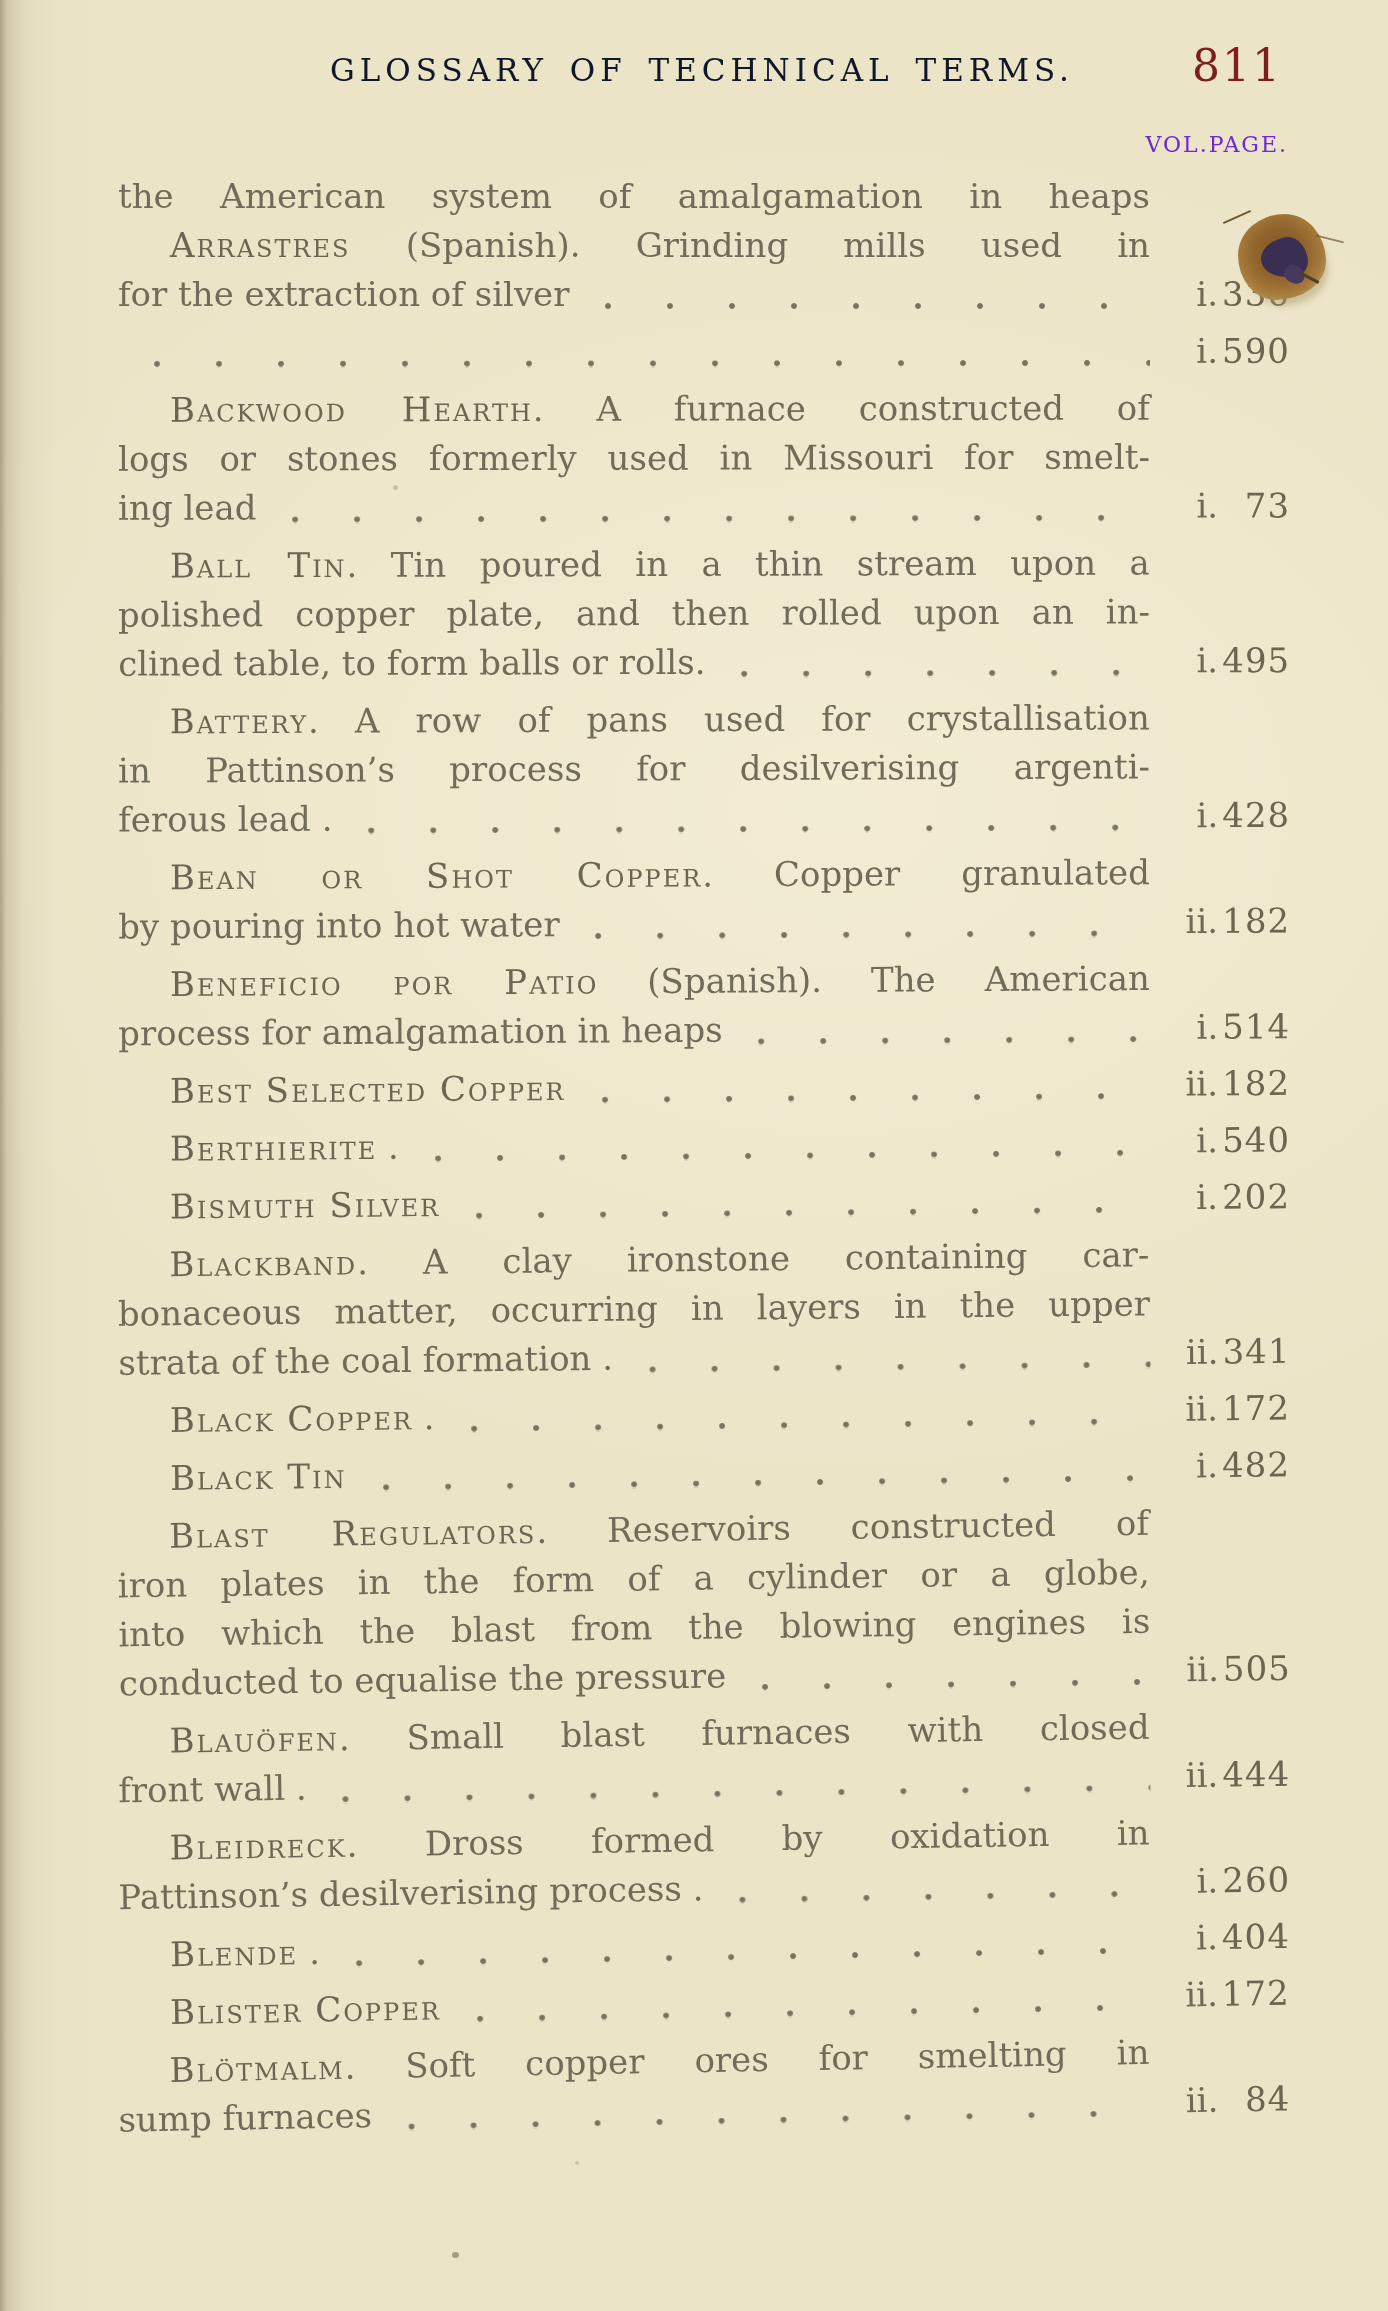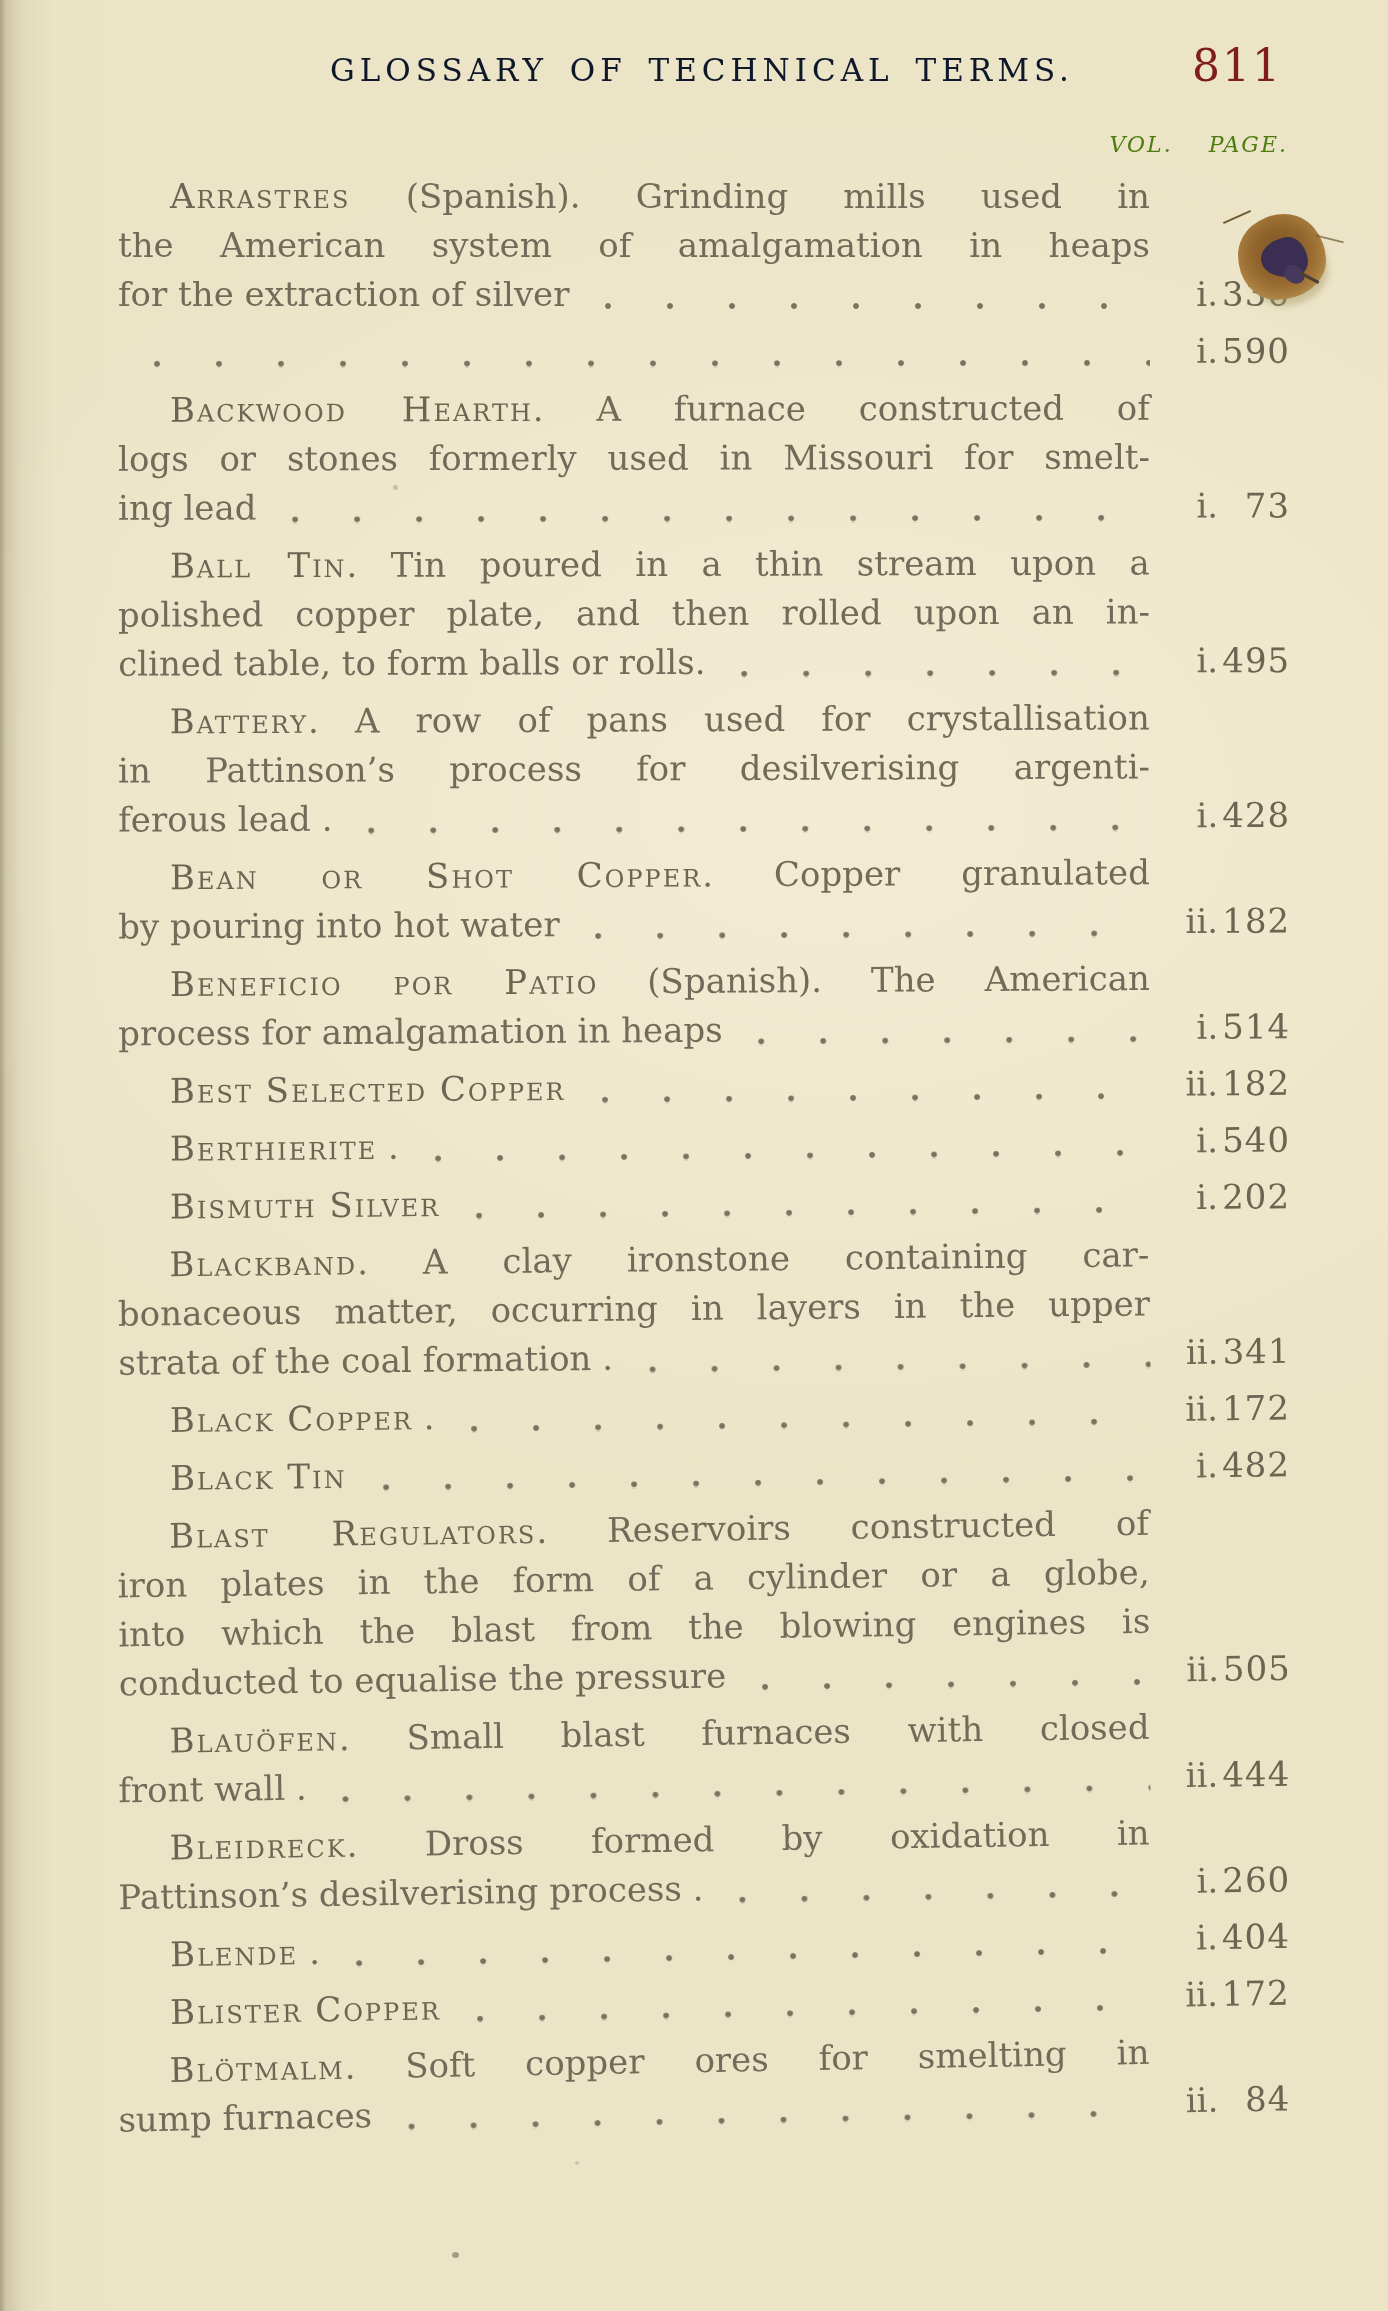--- a/index.html
+++ b/index.html
@@ -17,21 +17,21 @@
   .header-title{
     position:absolute;left:330px;top:52px;
     font-size:31px;letter-spacing:5px;word-spacing:7px;color:#0f172a;
   }
   .header-pagenum{
     position:absolute;right:106px;top:40px;
     font-size:44px;letter-spacing:2px;color:#7f1d1d;
   }
   .col-heads{
     position:absolute;right:100px;top:132px;
-    font-size:22px;letter-spacing:2px;color:#4d7c0f;display:flex;gap:36px;font-style:italic;
+    font-size:22px;letter-spacing:2px;color:#6d28d9;display:flex;
   }
   .entries{
     position:absolute;top:172px;left:0;width:1388px;
     padding:0;box-sizing:border-box;
     font-size:34px;line-height:49px;
   }
   .entry{transform-origin:0 50%;}
   .entry + .entry{margin-top:9px;}
   .line{padding-left:118px;padding-right:98px;}
   .line.just{
@@ -88,22 +88,22 @@
   <div class="header-title">GLOSSARY OF TECHNICAL TERMS.</div>
   <div class="header-pagenum">811</div>
   <div class="col-heads">
     <span>VOL.</span>
     <span>PAGE.</span>
   </div>
 </div>
 
 <div class="entries">
     <div class="entry" style="transform: rotate(0deg);">
+      <div class="line just"><span>the American system of amalgamation in heaps</span></div>
       <div class="line indent just"><span><span class="term">Arrastres</span> (Spanish). Grinding mills used in</span></div>
-      <div class="line just"><span>the American system of amalgamation in heaps</span></div>
       <div class="line last">
         <span class="txt">for the extraction of silver</span>
         <span class="leader"></span>
         <span class="vol">i.</span>
         <span class="pg">336</span>
       </div>
     </div>
     <div class="entry" style="transform: rotate(-0.058deg);">
       <div class="line indent last">
         <span class="leader"></span>

